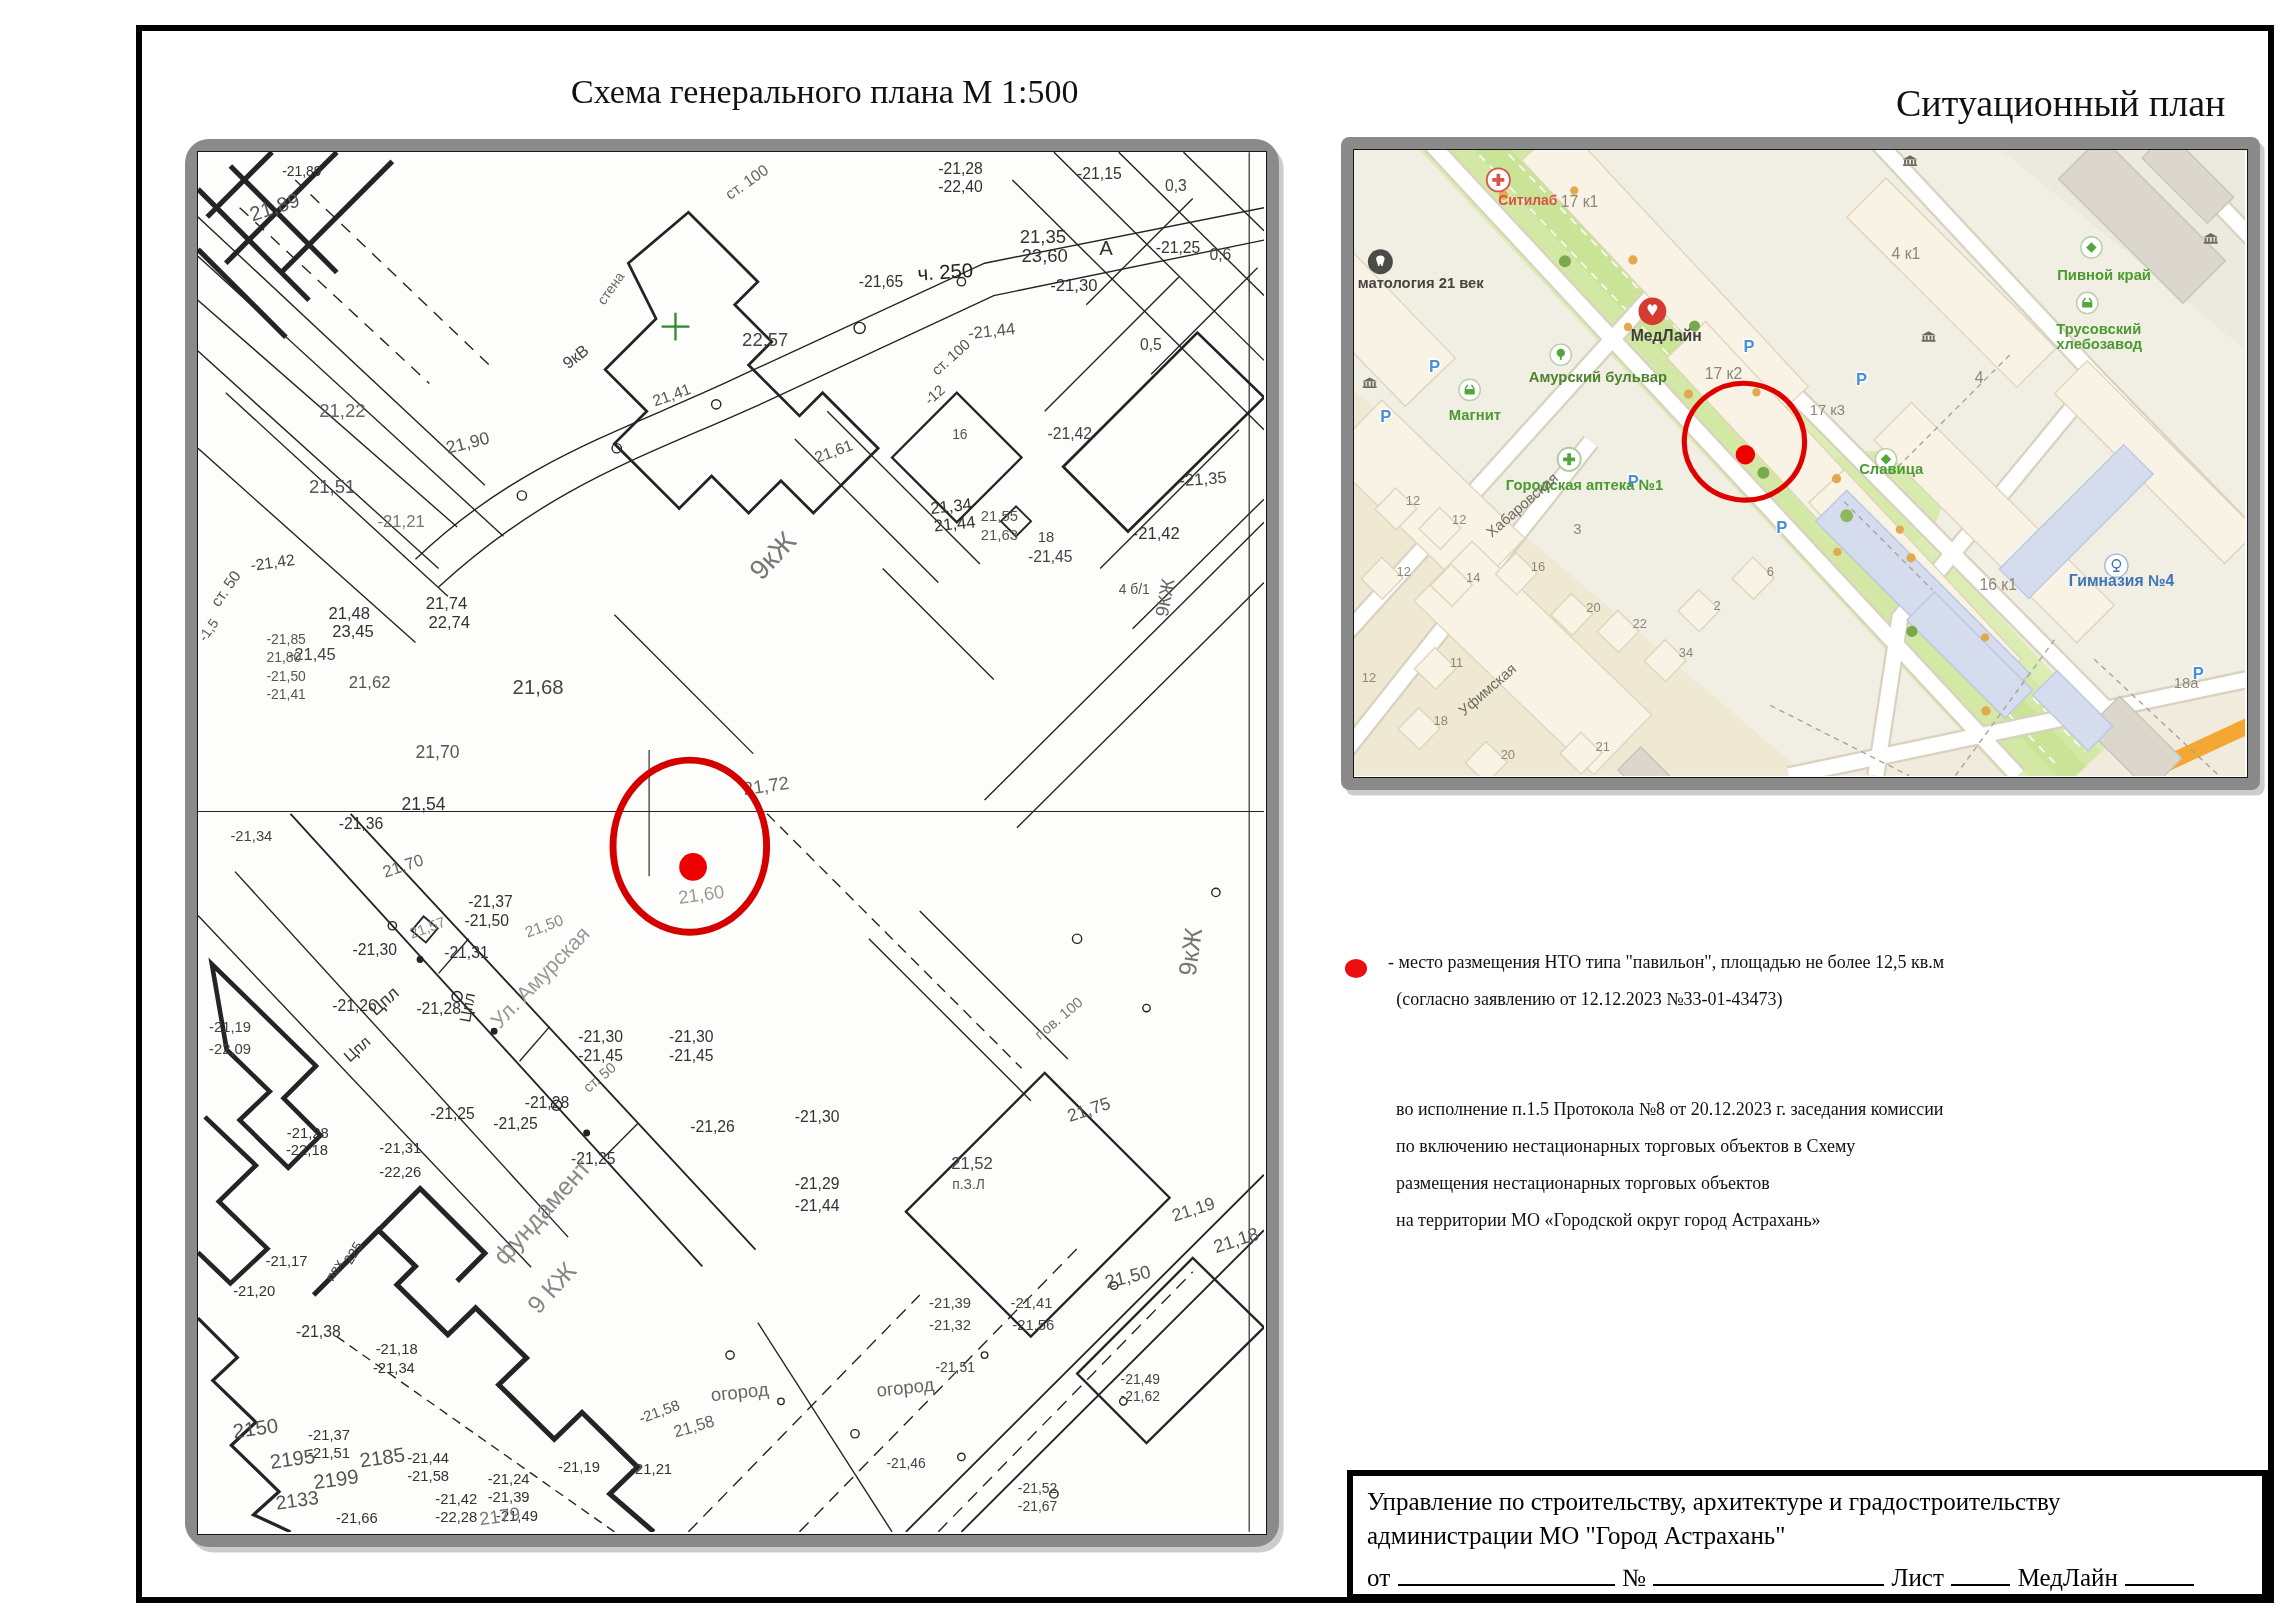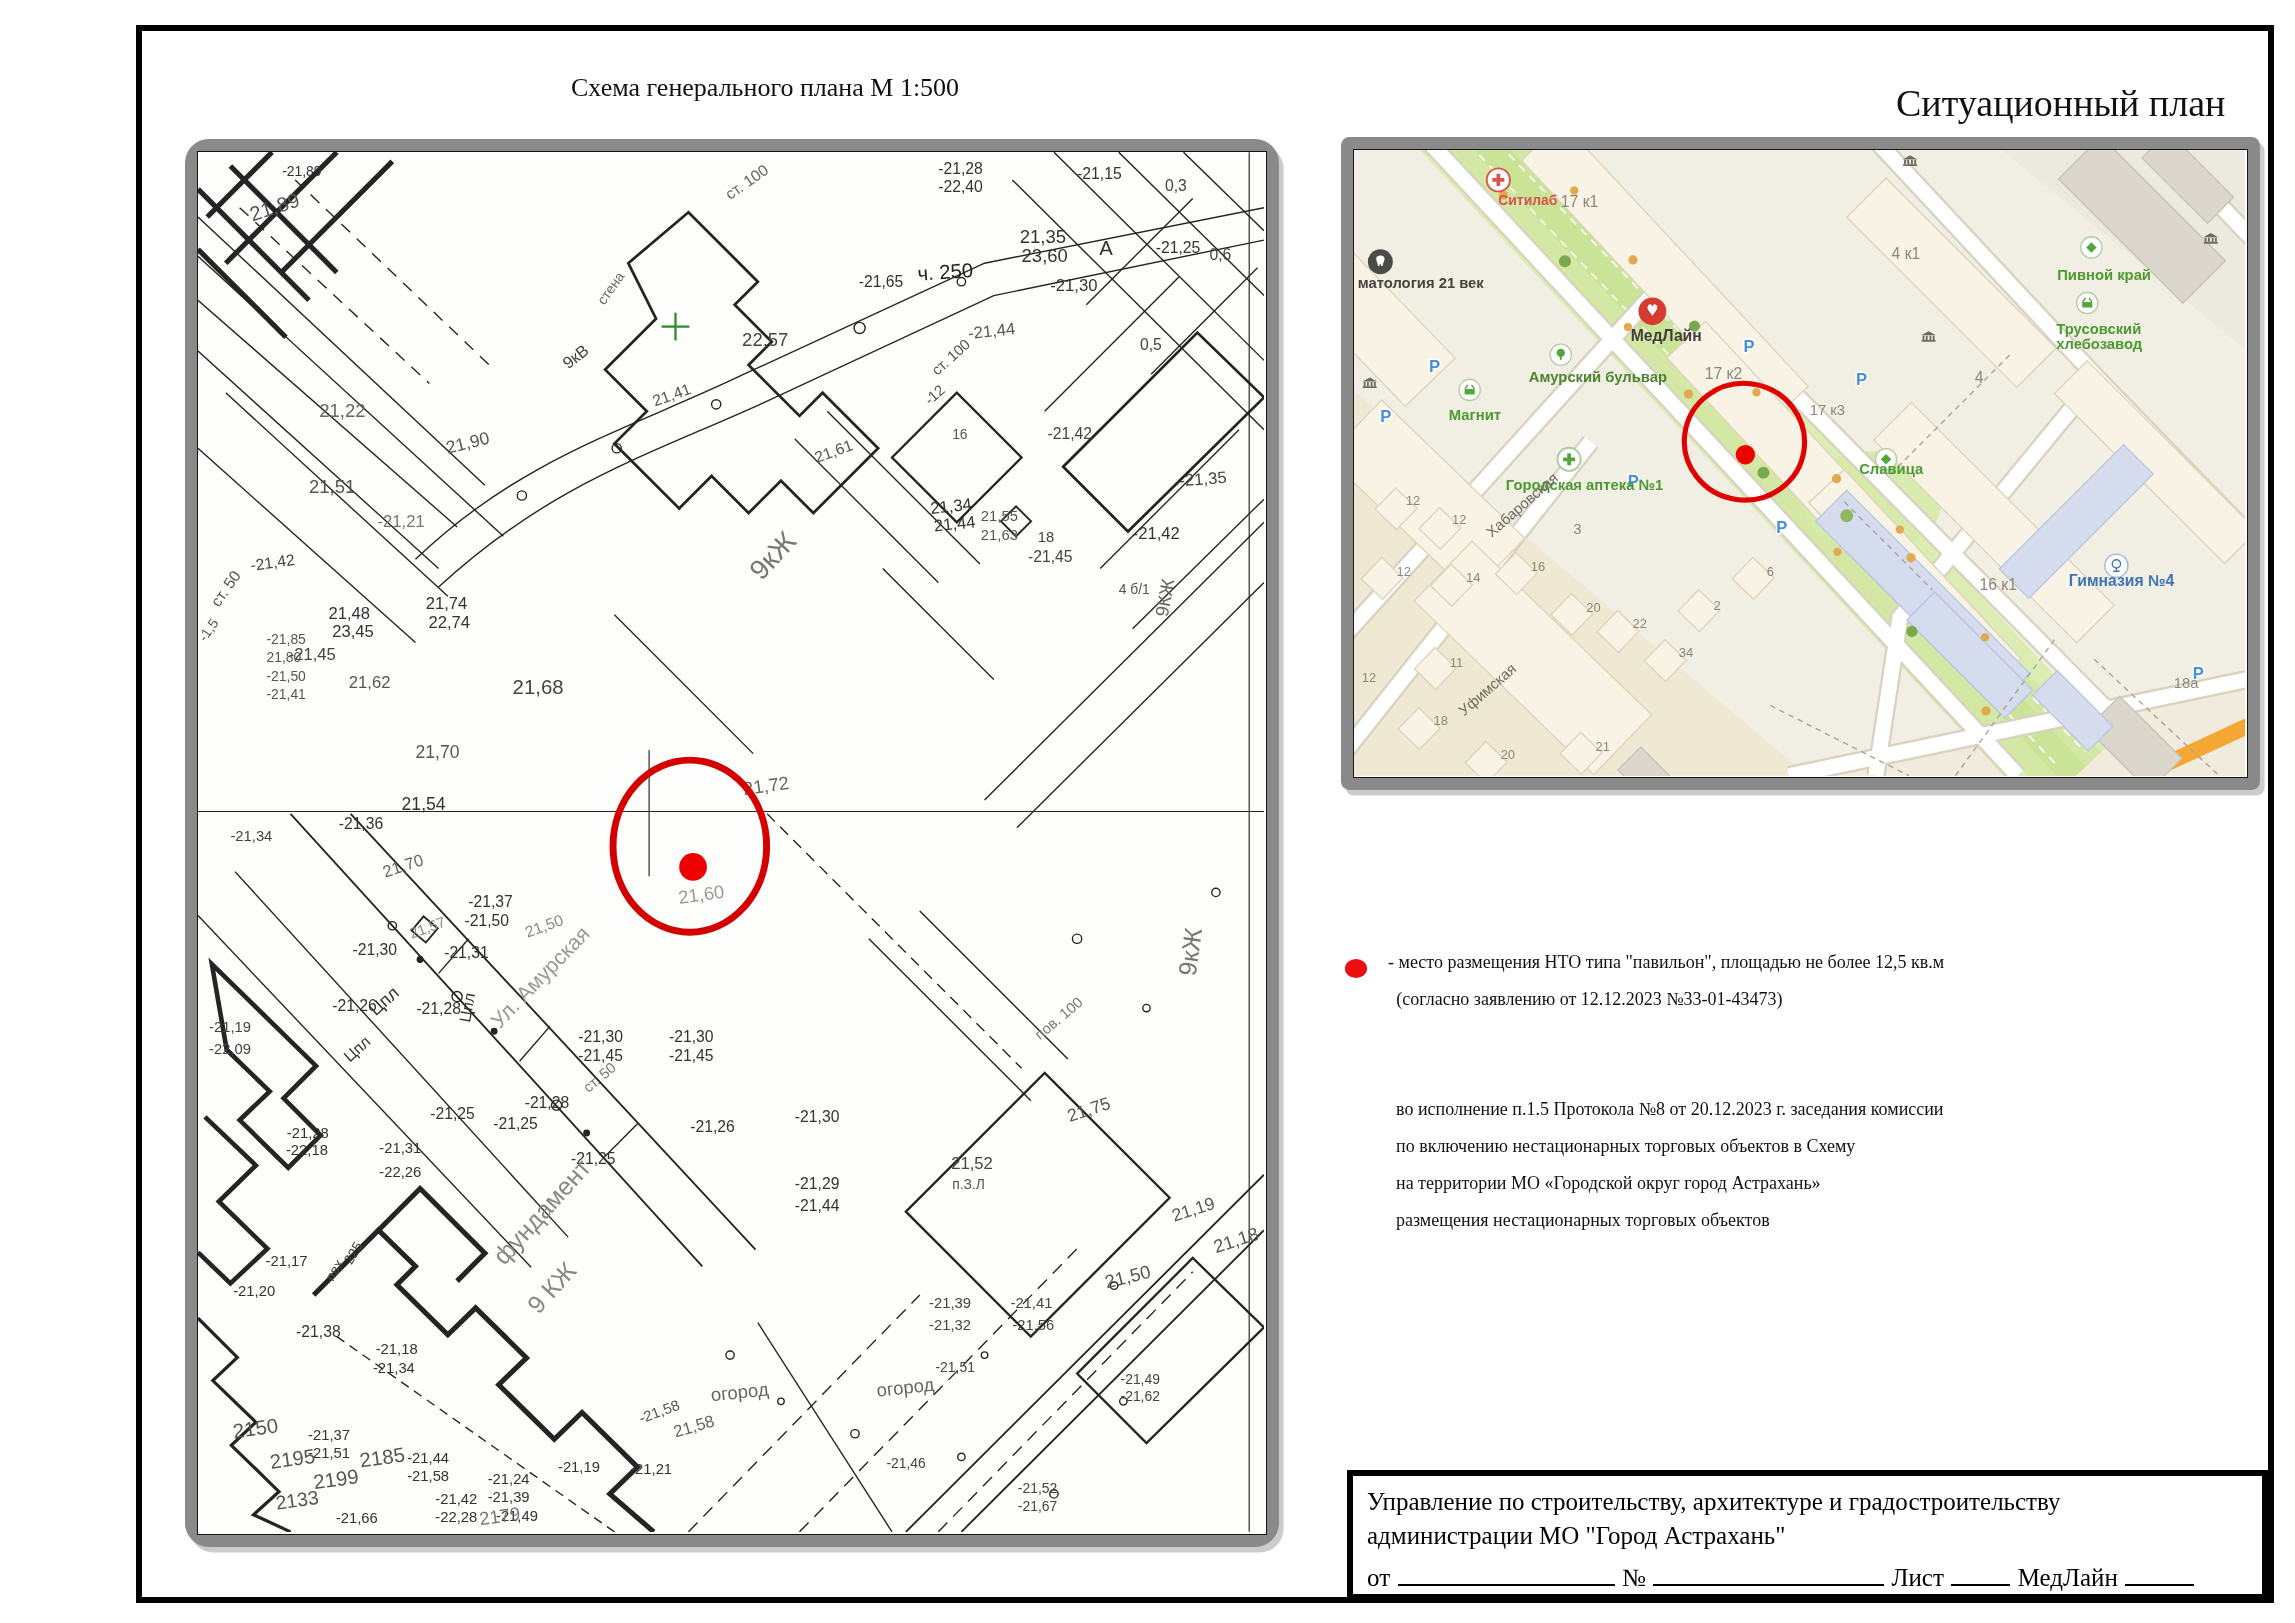--- a/index.html
+++ b/index.html
@@ -1,20 +1,20 @@
 <!DOCTYPE html>
 <html style="font-size:7.4px"><head>
 <meta charset="utf-8">
 <style>
   html,body{margin:0;padding:0;background:#fff;}
   .sheet{position:relative;width:2295px;height:1623px;background:#fff;overflow:hidden;
          font-family:"Liberation Serif",serif;color:#000;}
   .sheet-border{position:absolute;left:136px;top:25.4px;width:2138px;height:1578px;
                 border:6px solid #000;box-sizing:border-box;}
-  .title{position:absolute;white-space:nowrap;font-size:26px;color:#111;}
+  .title{position:absolute;white-space:nowrap;font-size:34px;color:#111;}
   .title-general{left:571px;top:73px;}
   .title-situational{left:1896px;top:81px;font-size:38px;}
   .map-frame{position:absolute;background:#8a8a8a;border-radius:8.3px;padding:12px;
              box-sizing:border-box;box-shadow:4.6px 5.6px 0 rgba(110,110,110,0.35);}
   .map-frame.general{left:185px;top:139px;width:1094px;height:1408px;border-radius:24px;}
   .map-frame.situational{left:1341px;top:137px;width:919px;height:653px;}
   .map-inner{width:100%;height:100%;background:#fdfdfc;border:1.9px solid #161616;
              box-sizing:border-box;overflow:hidden;}
   .map-inner svg{display:block;}
   .legend-title{position:absolute;left:1341px;top:852px;width:919px;text-align:center;
@@ -527,22 +527,22 @@
   </div>
 
   <div class="legend-dot"></div>
   <div class="legend-block legend-block-1" id="legend-block-1">
       <div class="line">- место размещения НТО типа "павильон", площадью не более 12,5 кв.м</div>
       <div class="line">(согласно заявлению от 12.12.2023 №33-01-43473)</div>
     </div>
   <div class="legend-block legend-block-2" id="legend-block-2">
       <div class="line">во исполнение п.1.5 Протокола №8 от 20.12.2023 г. заседания комиссии</div>
       <div class="line">по включению нестационарных торговых объектов в Схему</div>
+      <div class="line">размещения нестационарных торговых объектов</div>
       <div class="line">на территории МО «Городской округ город Астрахань»</div>
-      <div class="line">размещения нестационарных торговых объектов</div>
     </div>
 
   <div class="stamp">
     <div>Управление по строительству, архитектуре и градостроительству</div>
     <div>администрации МО "Город Астрахань"</div>
     <div style="margin-top:6.5px;">
       <span>от</span><span class="blank blank-from"></span><span>№</span><span class="blank blank-num"></span><span>Лист</span><span class="blank blank-sheet"></span><span>МедЛайн</span><span class="blank blank-sheets"></span>
     </div>
   </div>
 </div>

